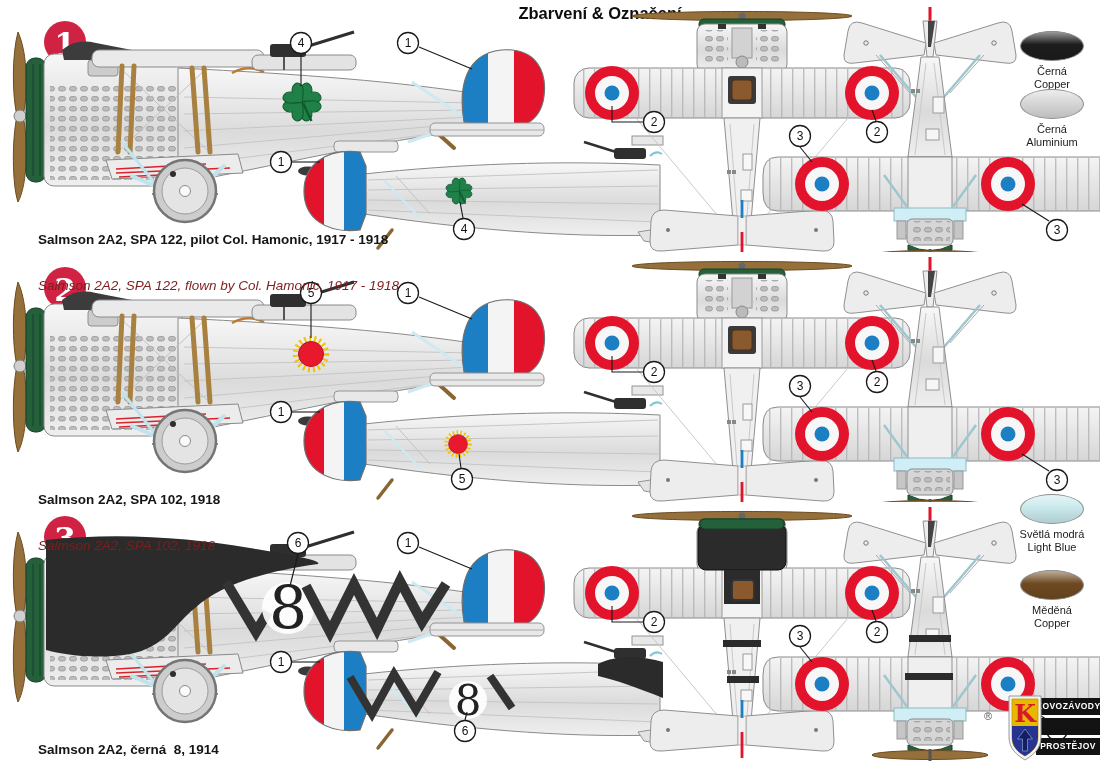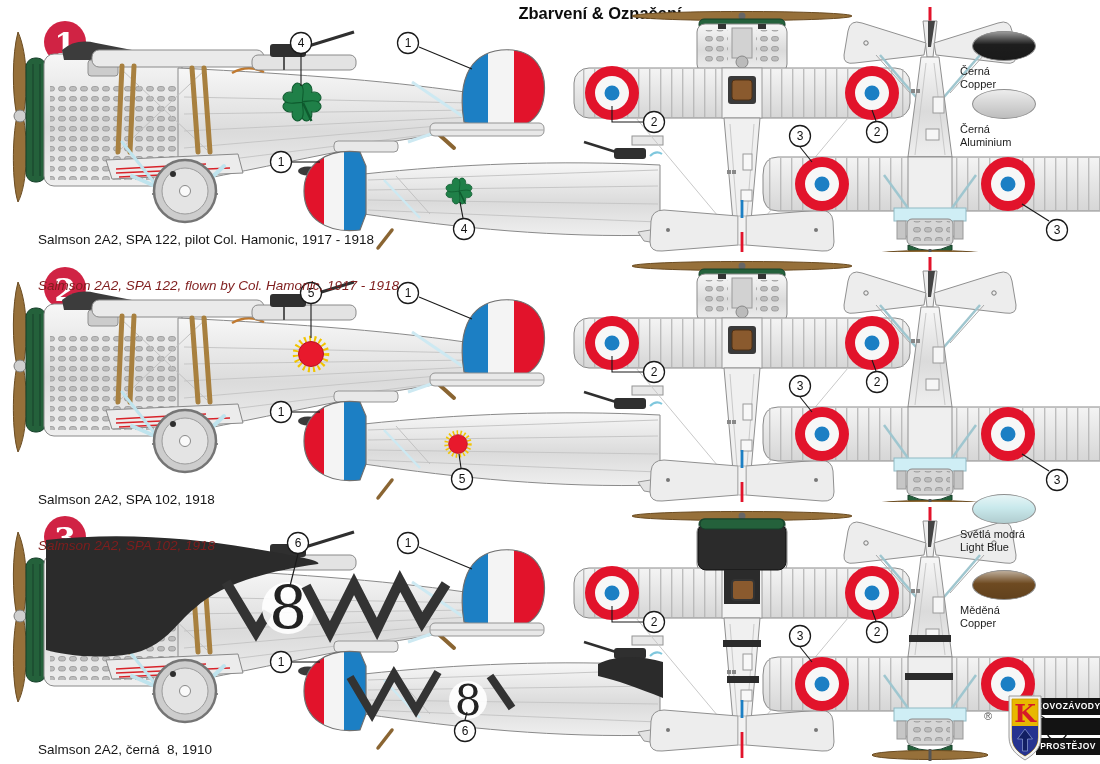--- a/index.html
+++ b/index.html
@@ -2,30 +2,30 @@
 <html><head>
 <meta charset="utf-8">
 <style>
   html,body{margin:0;padding:0;background:#888;}
   .sheet{position:relative;width:1100px;height:764px;background:#ffffff;overflow:hidden;
          font-family:"Liberation Sans",sans-serif;color:#111;}
   .title{position:absolute;left:430px;top:4px;width:340px;text-align:center;
          font-size:16.5px;font-weight:bold;line-height:1.12;color:#0d0d0d;}
   .band{position:absolute;left:0;}
   .caption{position:absolute;font-size:13.5px;line-height:1.1;white-space:pre-wrap;}
-  .cap-cz{font-weight:normal;color:#151515;}
+  .cap-cz{font-weight:bold;color:#151515;}
   .cap-en{font-style:italic;color:#7f1d1d;margin-top:2px;}
   .callout line,.callout polyline{stroke:#1a1a1a;stroke-width:1.1;fill:none;}
   .callout circle{fill:#ffffff;stroke:#1a1a1a;stroke-width:1.3;}
   .callout text{font-family:"Liberation Sans",sans-serif;font-size:12px;fill:#111;
                 text-anchor:middle;dominant-baseline:central;}
   .badge-num{font-family:"DejaVu Serif",serif;font-weight:bold;font-size:31px;fill:#ffffff;
              text-anchor:middle;dominant-baseline:central;}
   .mark8{font-family:"DejaVu Serif",serif;fill:#222;text-anchor:middle;}
-  .swatch{position:absolute;left:960px;width:88px;}
+  .swatch{position:absolute;left:1008px;width:88px;text-align:center;}
   .chip{width:62px;height:28px;border-radius:50%;margin:0 auto 4px;border:1px solid #8f8f8f;}
   .sw-label{font-size:11px;line-height:1.18;color:#1c1c1c;}
   .logo{position:absolute;left:984px;top:694px;width:116px;height:68px;}
   .logo .bar{position:absolute;background:#131313;height:17px;color:#fff;
              font-weight:bold;font-size:8.5px;line-height:17px;text-align:center;letter-spacing:.4px;}
   .logo .reg{position:absolute;left:0;top:16px;font-size:11px;color:#555;}
   .logo svg{position:absolute;}
 </style>
 </head>
 <body>
@@ -433,21 +433,21 @@
 
 <div class="caption" style="left:38px;top:203px">
   <div class="cap-cz">Salmson 2A2, SPA 122, pilot Col. Hamonic, 1917 - 1918</div>
   <div class="cap-en">Salmson 2A2, SPA 122, flown by Col. Hamonic, 1917 - 1918</div>
 </div>
 <div class="caption" style="left:38px;top:463px">
   <div class="cap-cz">Salmson 2A2, SPA 102, 1918</div>
   <div class="cap-en">Salmson 2A2, SPA 102, 1918</div>
 </div>
 <div class="caption" style="left:38px;top:713px">
-  <div class="cap-cz">Salmson 2A2, černá  8, 1910</div>
+  <div class="cap-cz">Salmson 2A2, černá  8, 1914</div>
   
 </div>
 
 <div class="swatch" style="top:31px">
   <div class="chip" style="background: linear-gradient(rgba(255, 255, 255, 0.55), rgba(255, 255, 255, 0) 45%, rgba(0, 0, 0, 0.12)), rgb(29, 29, 29);"></div>
   <div class="sw-label">Černá</div>
   <div class="sw-label">Copper</div>
 </div>
 <div class="swatch" style="top:89px">
   <div class="chip" style="background: linear-gradient(rgba(255, 255, 255, 0.55), rgba(255, 255, 255, 0) 45%, rgba(0, 0, 0, 0.12)), rgb(215, 215, 215);"></div>

